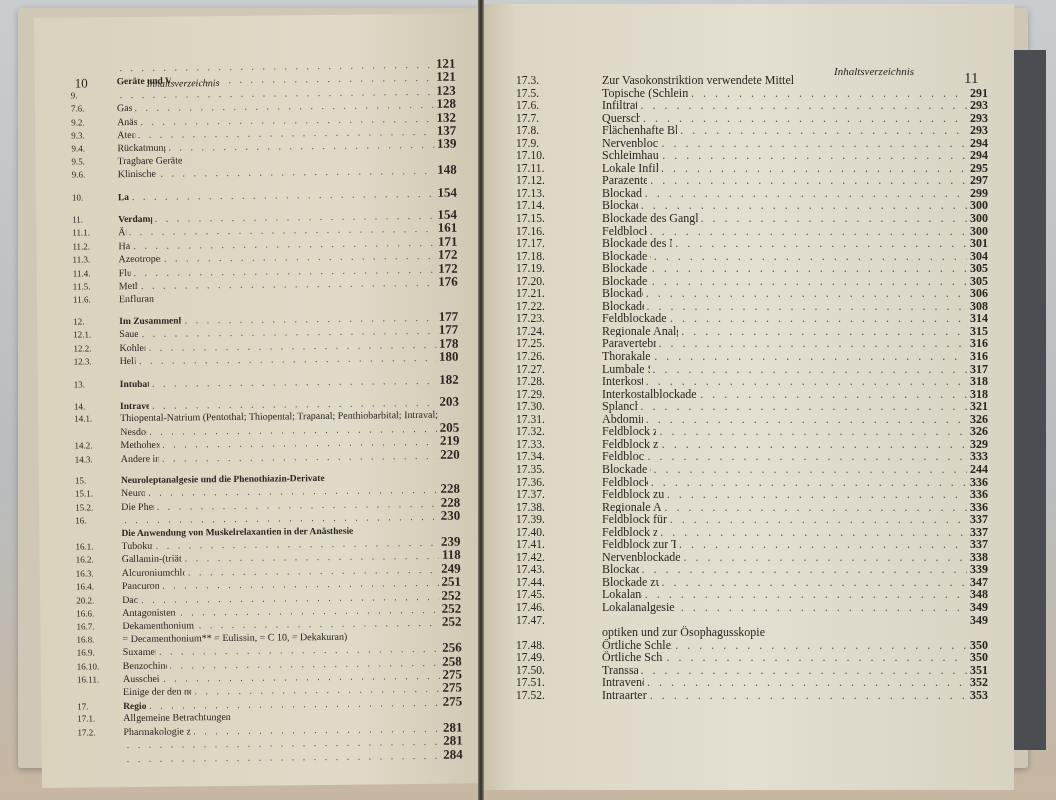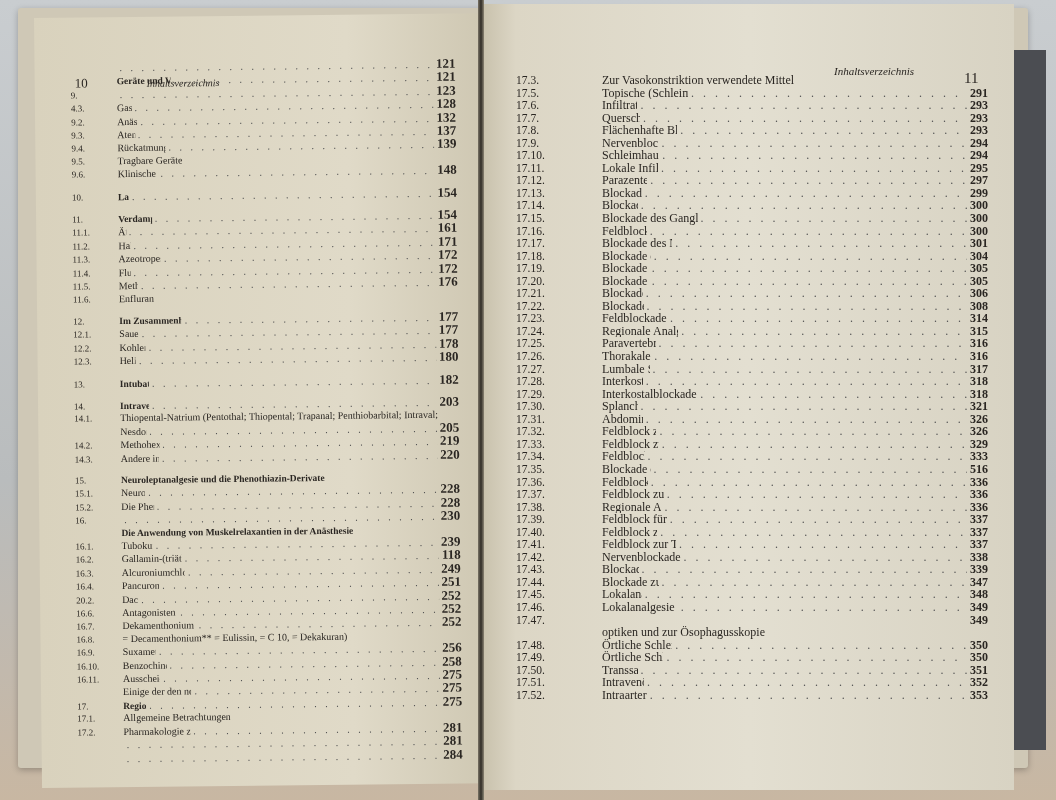--- a/index.html
+++ b/index.html
@@ -64,21 +64,21 @@
         <span class="dots"></span>
         <span class="pg">121</span>
       </div>
       <div class="row">
         <span class="no">9.</span>
         <span class="txt"></span>
         <span class="dots"></span>
         <span class="pg">123</span>
       </div>
       <div class="row">
-        <span class="no">4.3.</span>
+        <span class="no">7.6.</span>
         <span class="txt">Gasgesetze</span>
         <span class="dots"></span>
         <span class="pg">128</span>
       </div>
       <div class="row">
         <span class="no">9.2.</span>
         <span class="txt">Anästhesiegerät</span>
         <span class="dots"></span>
         <span class="pg">132</span>
       </div>
@@ -548,21 +548,21 @@
       <div class="row">
         <span class="no">17.34.</span>
         <span class="txt">Feldblock zur Gastrostomie</span>
         <span class="dots"></span>
         <span class="pg">333</span>
       </div>
       <div class="row">
         <span class="no">17.35.</span>
         <span class="txt">Blockade des Darmbeinkammes</span>
         <span class="dots"></span>
-        <span class="pg">516</span>
+        <span class="pg">244</span>
       </div>
       <div class="row">
         <span class="no">17.36.</span>
         <span class="txt">Feldblock zur Appendektomie</span>
         <span class="dots"></span>
         <span class="pg">336</span>
       </div>
       <div class="row">
         <span class="no">17.37.</span>
         <span class="txt">Feldblock zur suprapubischen Zystostomie</span>

